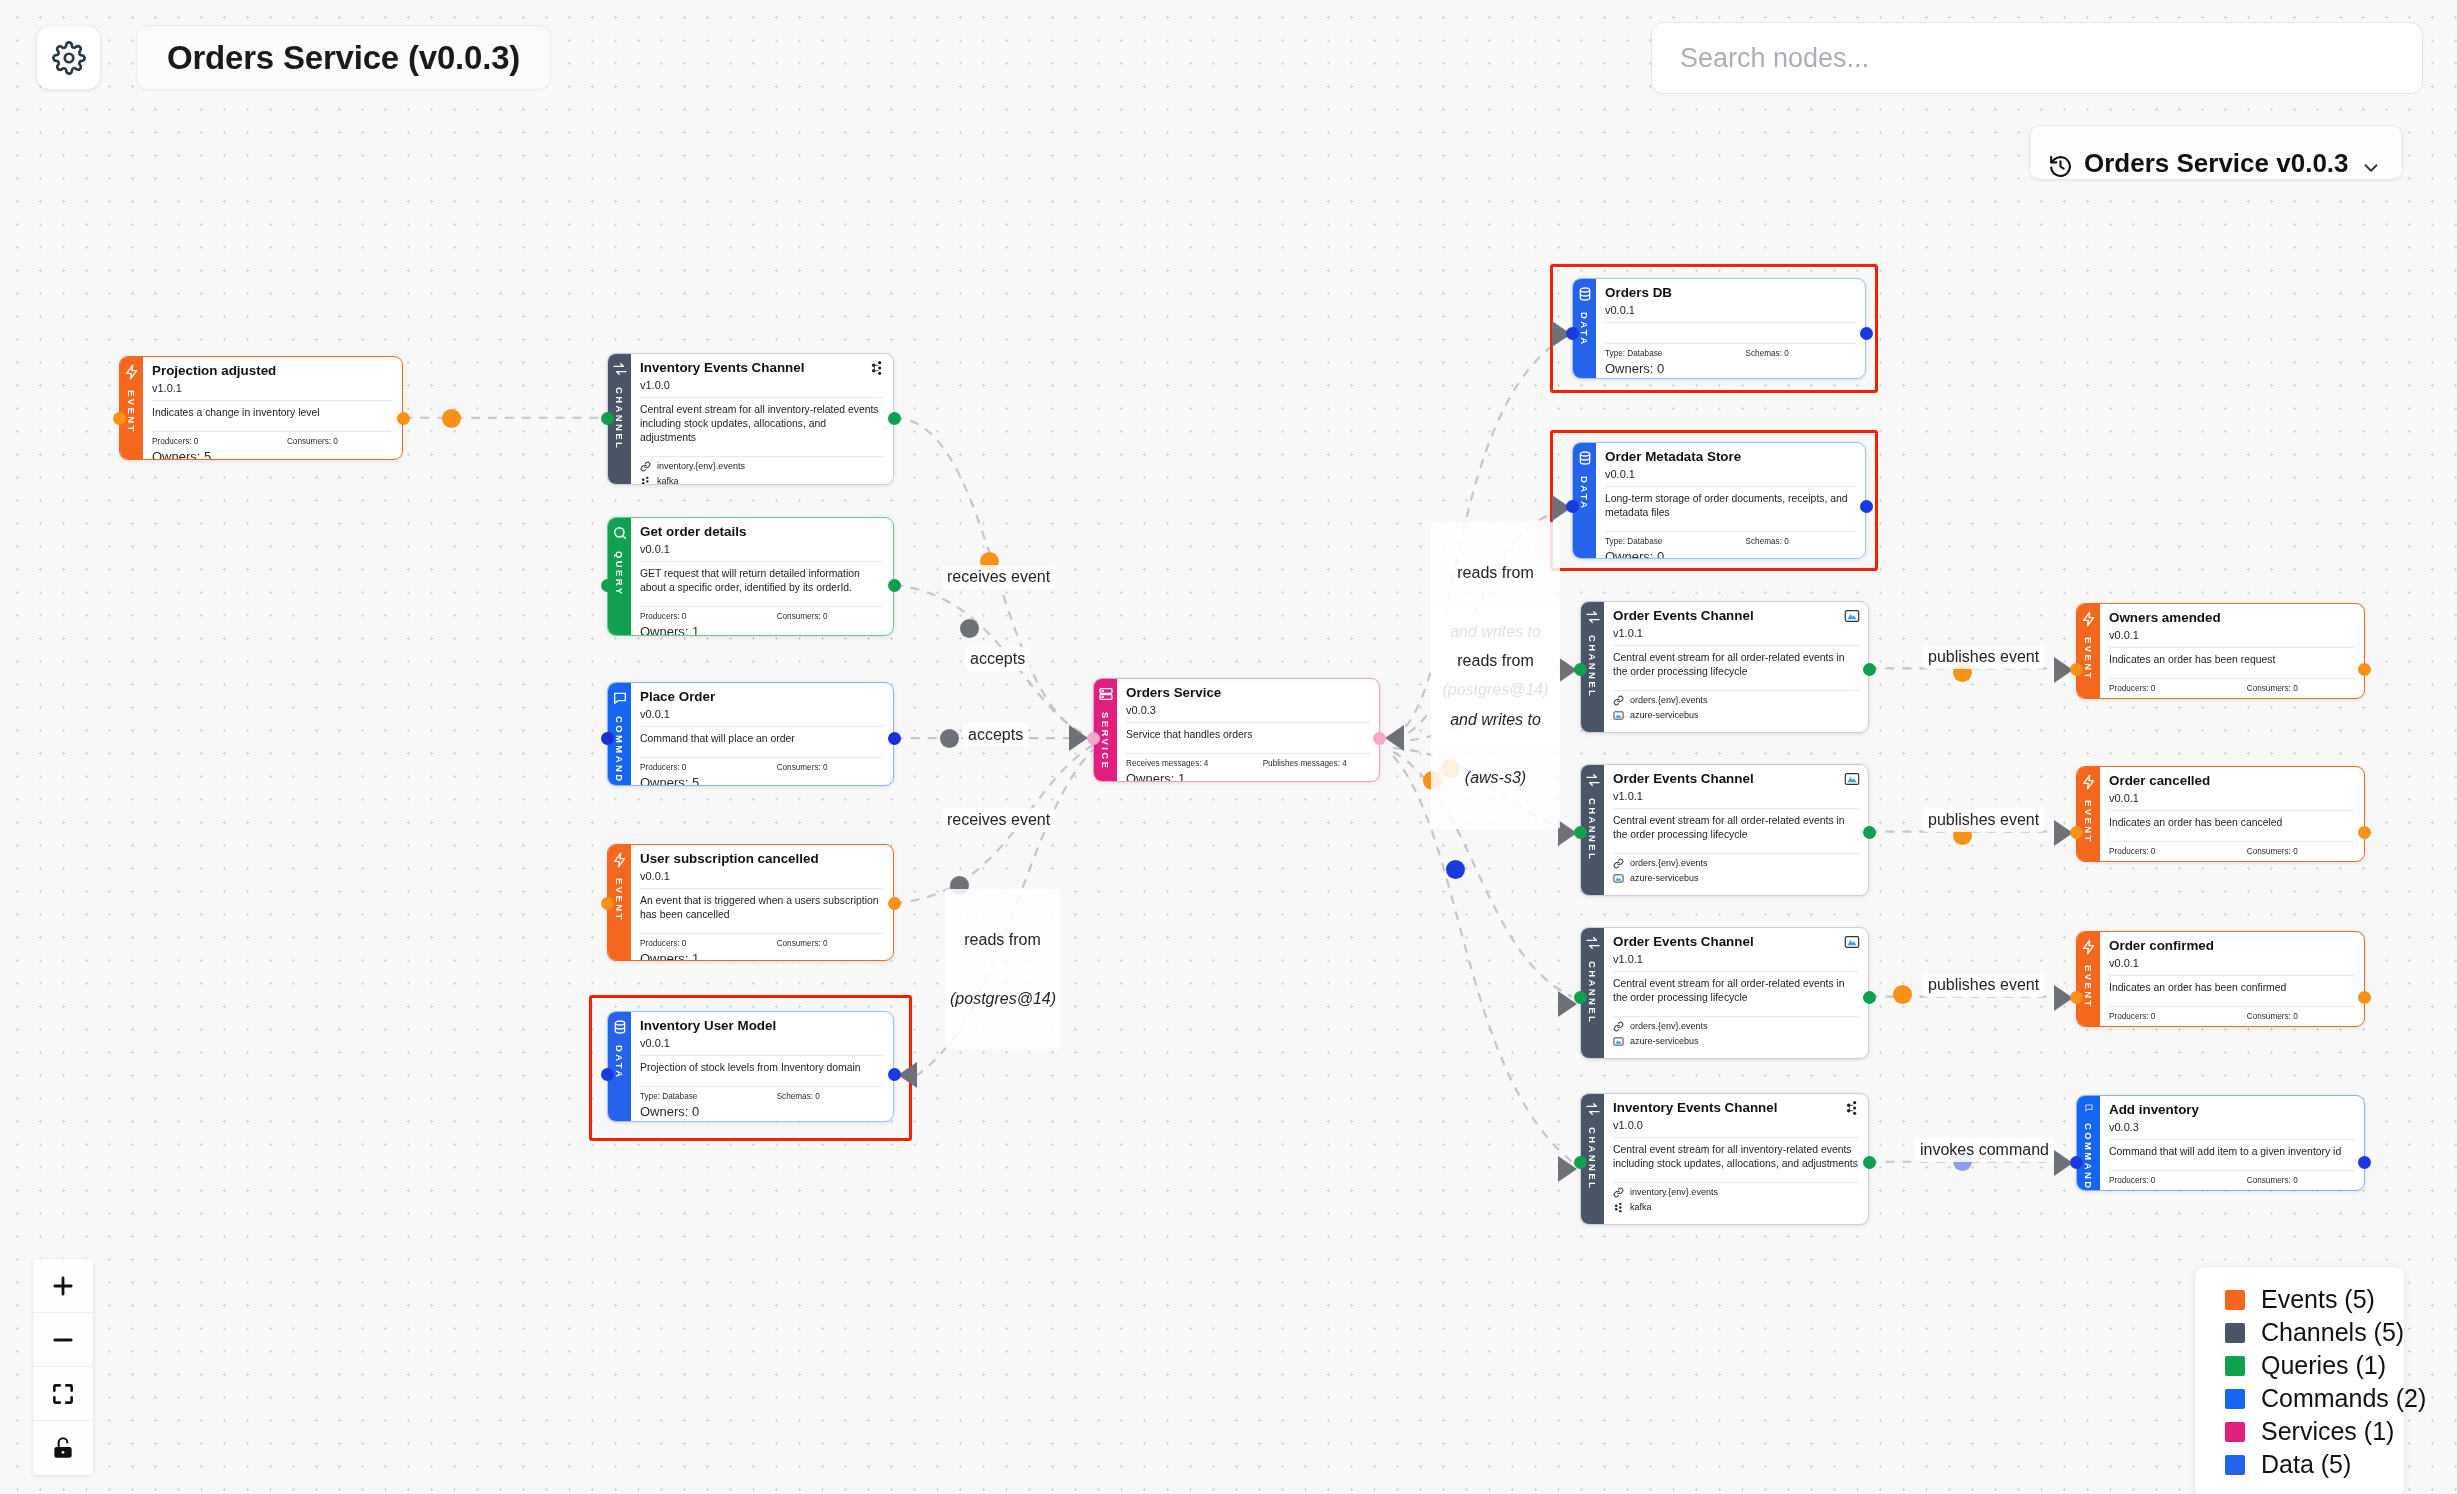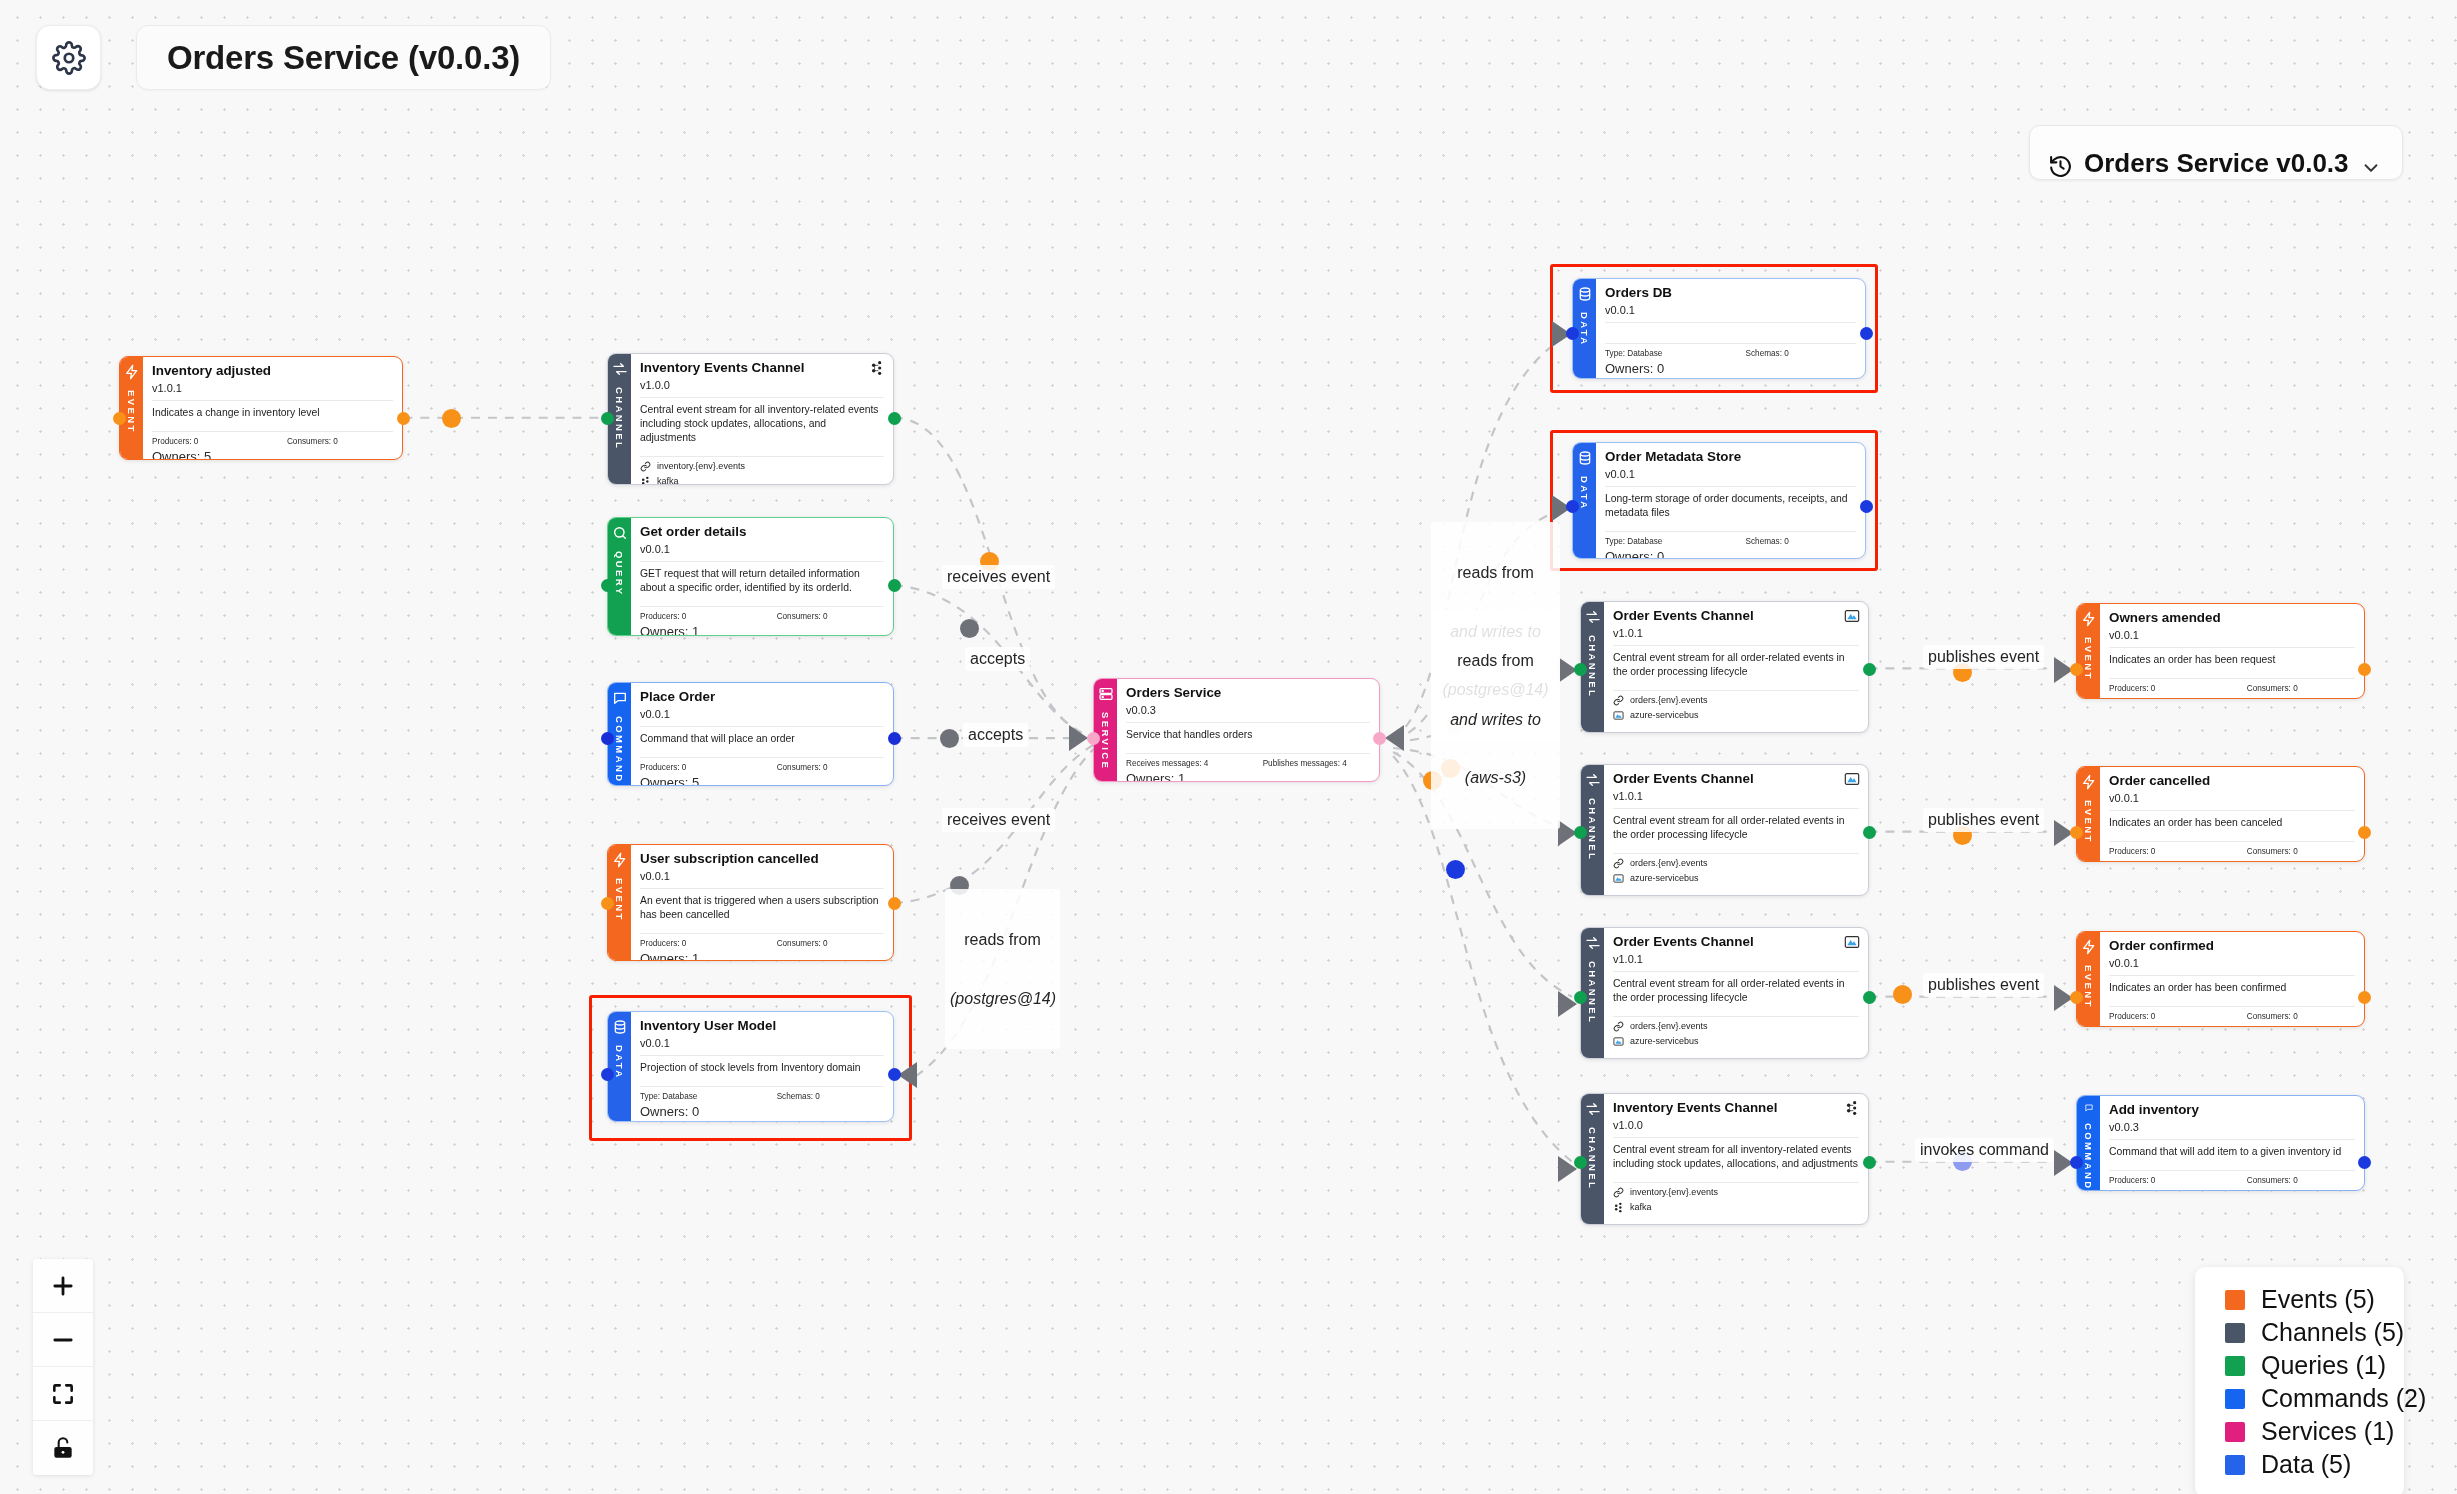--- a/index.html
+++ b/index.html
@@ -199,20 +199,21 @@
 
   <div class="gear-btn">
     <svg width="34" height="34" viewBox="0 0 24 24" fill="none" stroke="#2b3648" stroke-width="1.9" stroke-linecap="round" stroke-linejoin="round">
       <circle cx="12" cy="12" r="3"></circle>
       <path d="M19.4 15a1.65 1.65 0 0 0 .33 1.82l.06.06a2 2 0 1 1-2.83 2.83l-.06-.06a1.65 1.65 0 0 0-1.82-.33 1.65 1.65 0 0 0-1 1.51V21a2 2 0 1 1-4 0v-.09A1.65 1.65 0 0 0 9 19.4a1.65 1.65 0 0 0-1.82.33l-.06.06a2 2 0 1 1-2.83-2.83l.06-.06A1.65 1.65 0 0 0 4.6 15a1.65 1.65 0 0 0-1.51-1H3a2 2 0 1 1 0-4h.09A1.65 1.65 0 0 0 4.6 9a1.65 1.65 0 0 0-.33-1.82l-.06-.06a2 2 0 1 1 2.83-2.83l.06.06A1.65 1.65 0 0 0 9 4.6h.09A1.65 1.65 0 0 0 10 3.09V3a2 2 0 1 1 4 0v.09A1.65 1.65 0 0 0 15 4.6a1.65 1.65 0 0 0 1.82-.33l.06-.06a2 2 0 1 1 2.83 2.83l-.06.06A1.65 1.65 0 0 0 19.4 9v.09a1.65 1.65 0 0 0 1.51 1H21a2 2 0 1 1 0 4h-.09a1.65 1.65 0 0 0-1.51 1z"></path>
     </svg>
   </div>
 
   <div class="title-pill">Orders Service (v0.0.3)</div>
 
+  <input class="search-box" placeholder="Search nodes..." style="">
 
   <div class="version-pill">
     <svg width="25" height="25" viewBox="0 0 24 24" fill="none" stroke="#111" stroke-width="2" stroke-linecap="round" stroke-linejoin="round">
       <path d="M3 3v5h5"></path>
       <path d="M3.05 13A9 9 0 1 0 6 5.3L3 8"></path>
       <path d="M12 7v5l3 2"></path>
     </svg>
     <span>Orders Service v0.0.3</span>
     <svg width="22" height="22" viewBox="0 0 24 24" fill="none" stroke="#333" stroke-width="2" stroke-linecap="round" stroke-linejoin="round">
         <path d="M6 9l6 6 6-6"></path>
@@ -272,21 +273,21 @@
   </div>
 
   <div class="node t-event" style="left:119px; top:356px; width:284px; height:104px;">
     <div class="rail">
       <svg class="rail-icon" viewBox="0 0 24 24" fill="none" stroke="#fff" stroke-width="2" stroke-linecap="round" stroke-linejoin="round">
           <path d="M13 2L4 14h7l-1 8 9-12h-7l1-8z"></path>
         </svg>
       <span class="rail-text">EVENT</span>
     </div>
     <div class="body">
-      <div class="n-title">Inventory adjusted</div>
+      <div class="n-title">Projection adjusted</div>
       <div class="n-ver">v1.0.1</div>
       <div class="sep"></div>
       <div class="n-desc">Indicates a change in inventory level</div>
       <div class="sep"></div>
       <div class="n-meta">
         <span class="m1">Producers: 0</span>
         <span>Consumers: 0</span>
       </div>
       <div class="n-meta-2">Owners: 5</div>
     </div>

